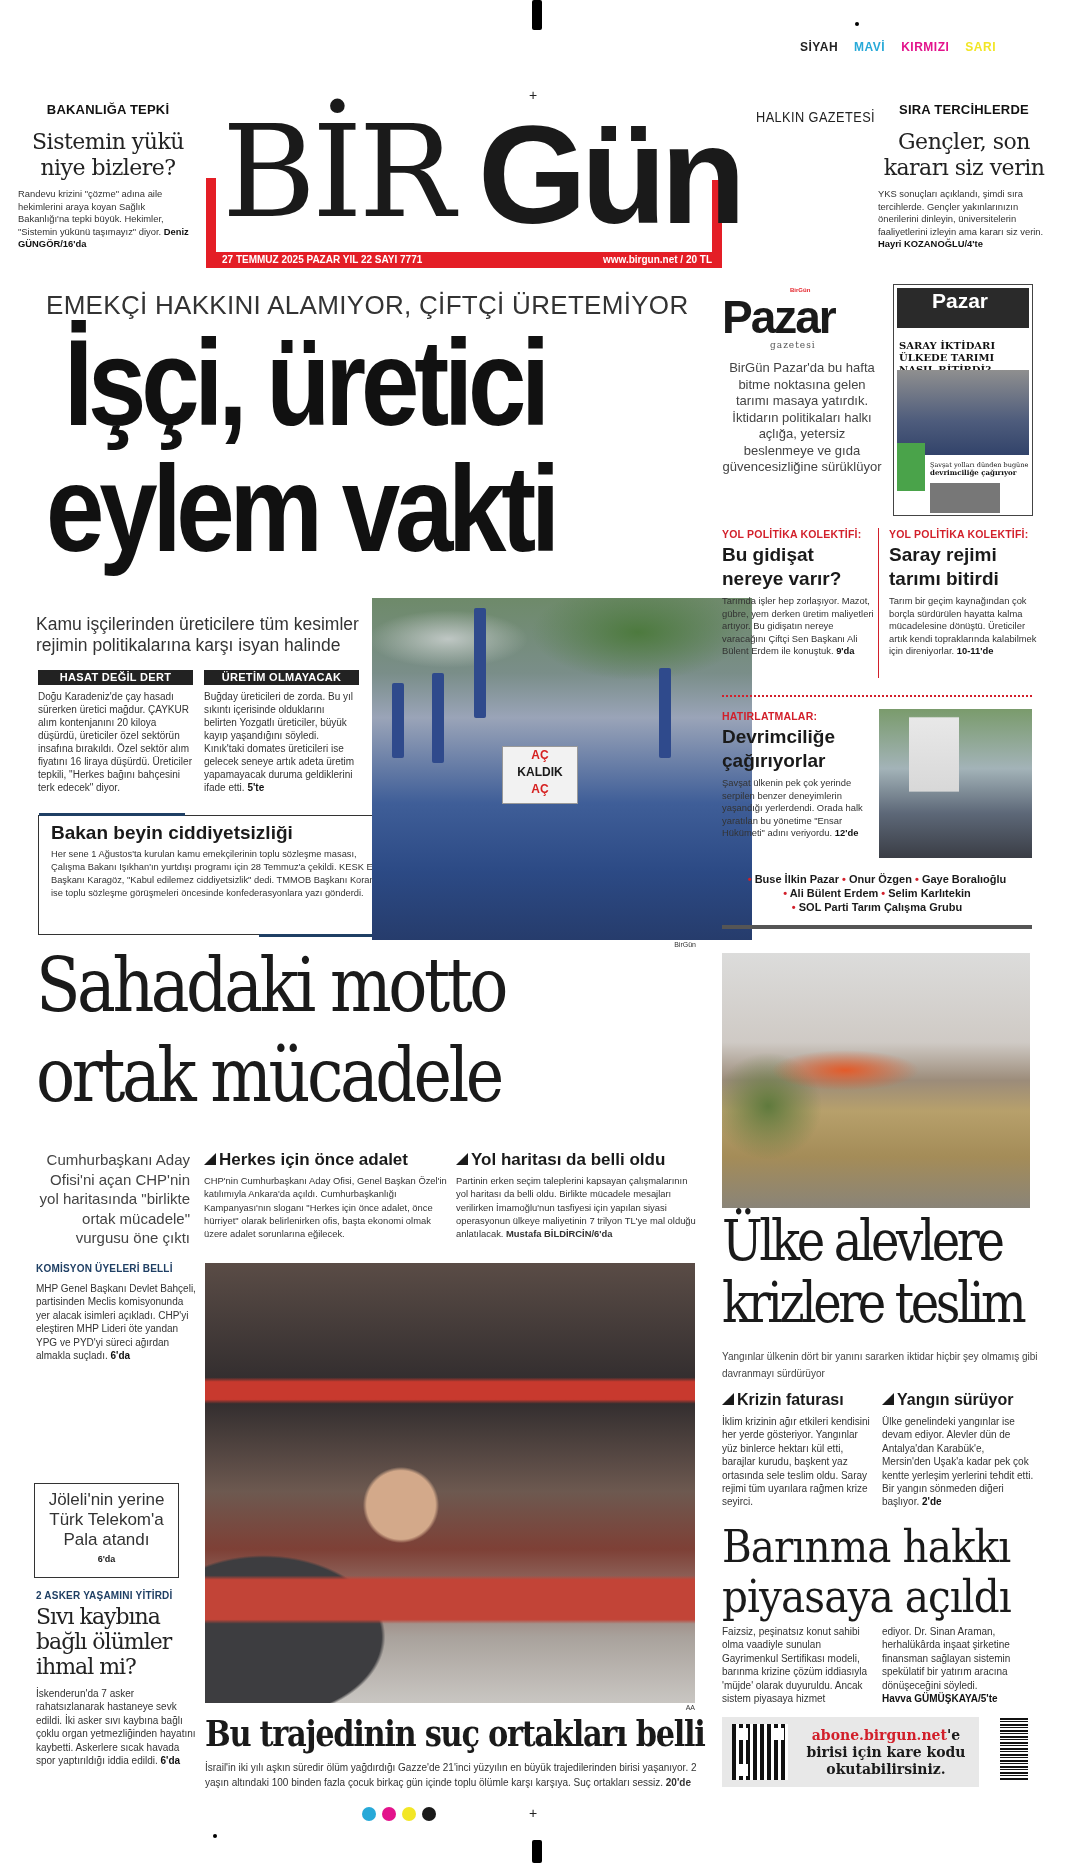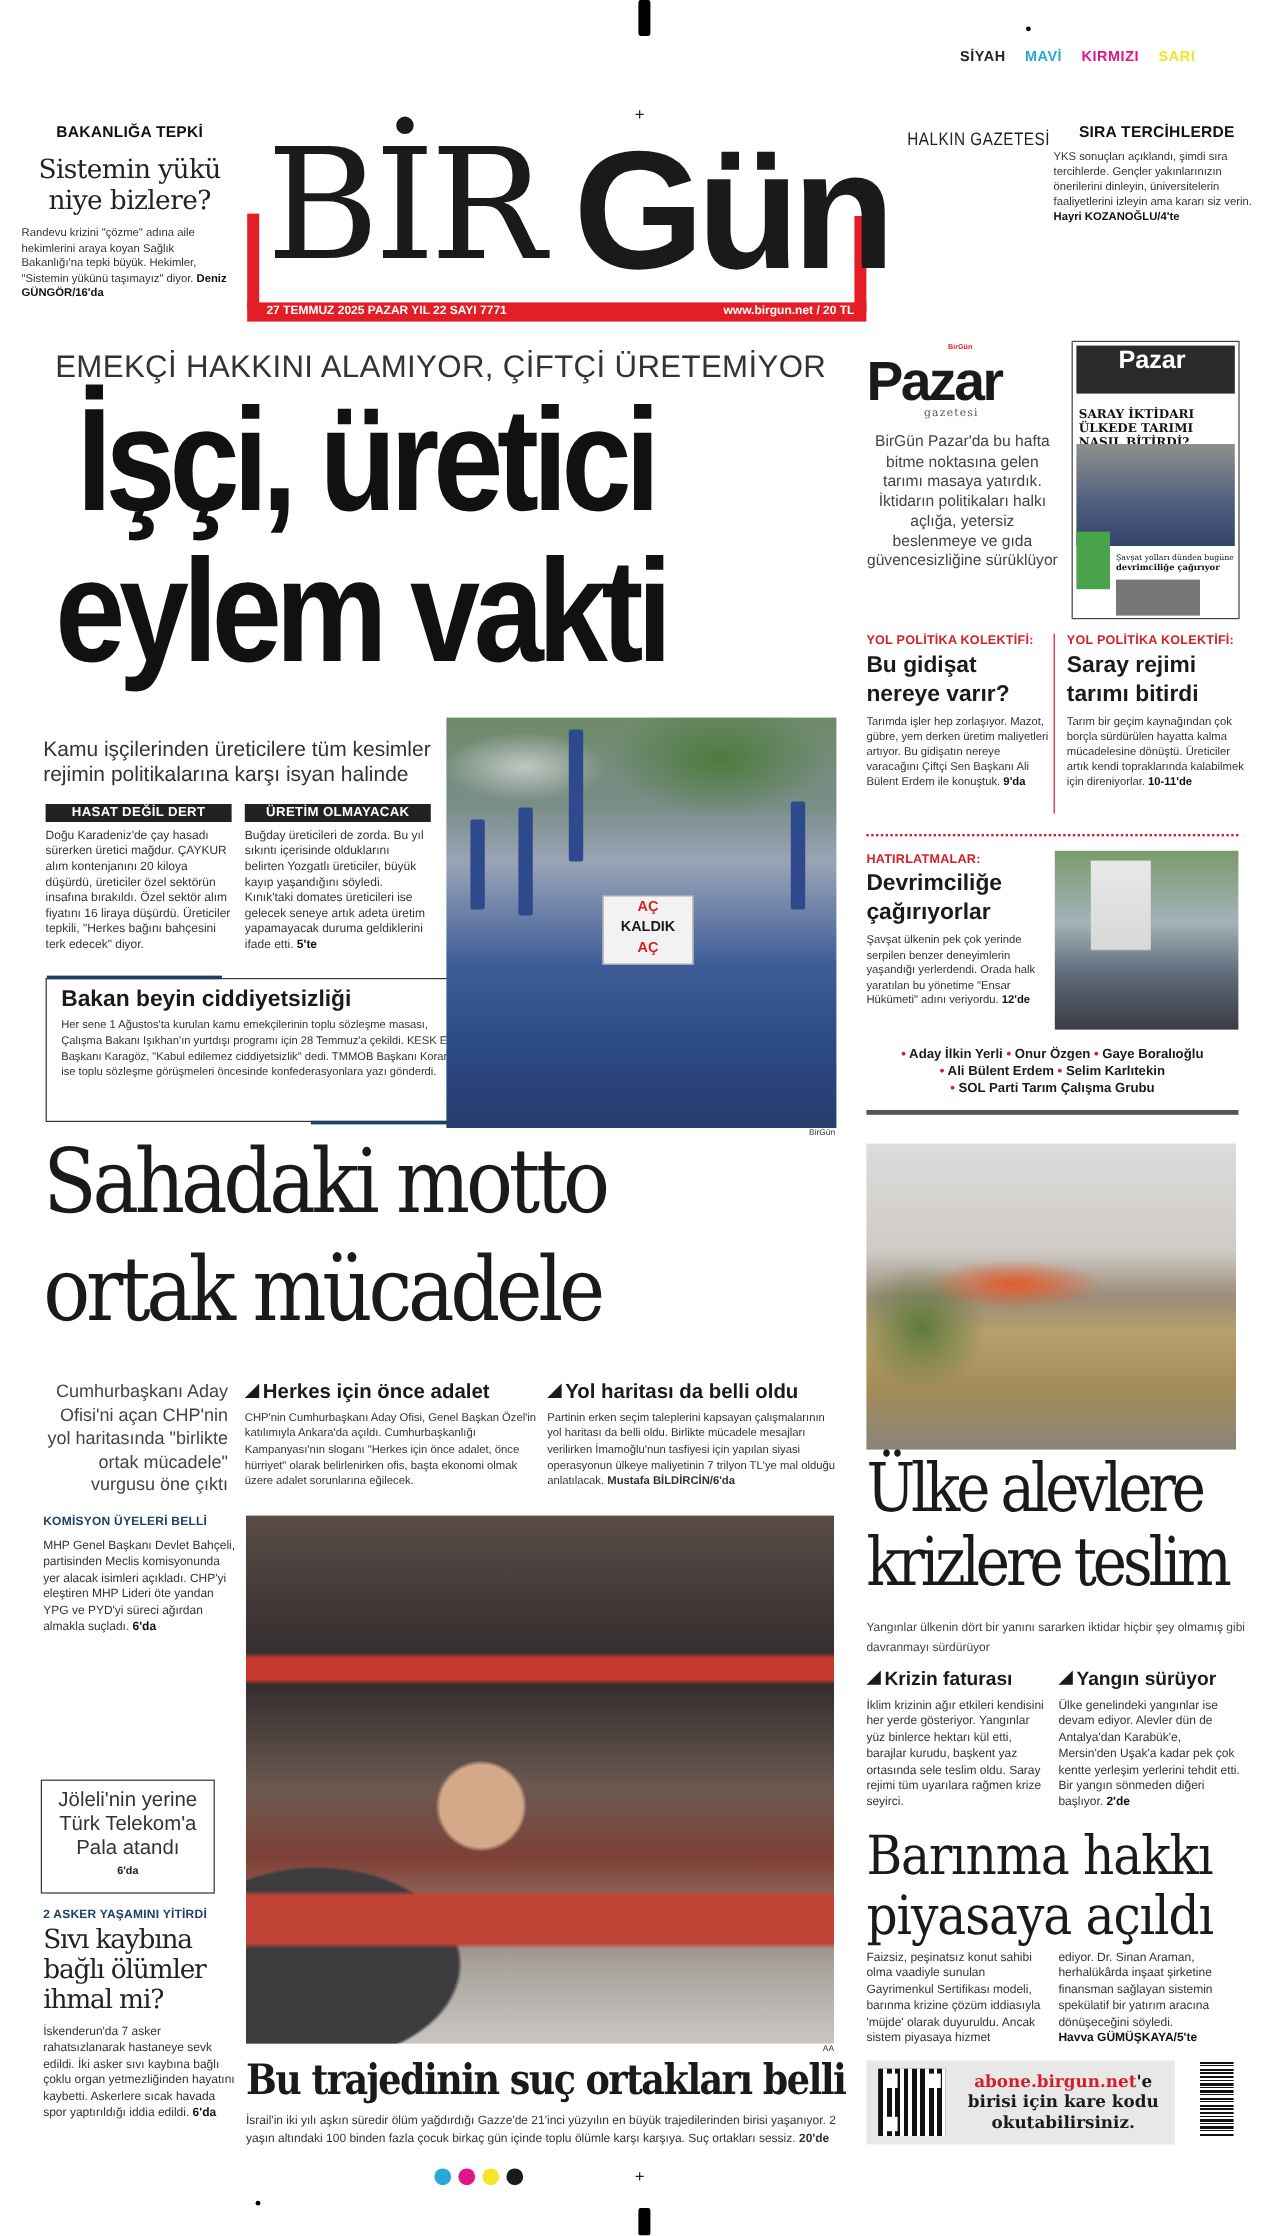--- a/index.html
+++ b/index.html
@@ -43,21 +43,21 @@
 
   .box-bakan { left: 38px; top: 815px; width: 368px; height: 120px; border: 1.5px solid #333; padding: 6px 12px; background: #fff; }
   .box-bakan .accent-top { position: absolute; left: 0; top: -3px; width: 146px; height: 3px; background: #1f3f64; }
   .box-bakan .accent-bot { position: absolute; right: 0; bottom: -3px; width: 146px; height: 3px; background: #1f3f64; }
   .box-bakan h3 { font-size: 19px; font-weight: bold; color: #1a1a1a; line-height: 22px; }
 
   
   .photo { overflow: hidden; }
   .photo-credit { font-size: 7px; color: #333; text-align: right; }
 
-  .photo-protest { left: 372px; top: 598px; width: 325px; height: 342px;
+  .photo-protest { left: 372px; top: 598px; width: 380px; height: 342px;
     background:
       radial-gradient(ellipse 40% 20% at 70% 10%, #4d7a3e 0%, transparent 70%),
       radial-gradient(ellipse 30% 12% at 20% 12%, #bfc7c4 0%, transparent 70%),
       linear-gradient(180deg, #6e8a6a 0%, #7a8e89 22%, #9aa4b8 35%, #3f5e98 60%, #2c4a85 80%, #263c6c 100%); }
   .sign { position: absolute; left: 130px; top: 148px; width: 76px; height: 58px; background: #f2f2f2; border: 1px solid #999; text-align: center; font-weight: bold; font-size: 12px; line-height: 17px; }
   .sign .red { color: #d62020; }
   .banner { position: absolute; width: 12px; background: #2f4a8c; border-radius: 2px; }
 
   .photo-gaza { left: 205px; top: 1263px; width: 490px; height: 440px;
     background:
@@ -170,20 +170,21 @@
 <div class="abs mast-red-right"></div>
 <div class="abs mast-red-bar"></div>
 <div class="abs mast-bir">BİR</div>
 <div class="abs mast-gun">Gün</div>
 <div class="abs mast-tag">HALKIN GAZETESİ</div>
 <div class="abs mast-date">27 TEMMUZ 2025 PAZAR YIL 22 SAYI 7771</div>
 <div class="abs mast-web">www.birgun.net / 20 TL</div>
 
 <div class="abs" style="left:878px;top:102px;width:172px;">
   <div class="kicker-dark">SIRA TERCİHLERDE</div>
+  <div class="teaser-title" style="margin-top:12px;">Gençler, son kararı siz verin</div>
   <div class="small-body" style="margin-top:7px;">
     <span>YKS sonuçları açıklandı, şimdi sıra tercihlerde. Gençler yakınlarınızın önerilerini dinleyin, üniversitelerin faaliyetlerini izleyin ama kararı siz verin.</span>
     <b>Hayri KOZANOĞLU/4'te</b>
   </div>
 </div>
 
 <div class="abs supra">EMEKÇİ HAKKINI ALAMIYOR, ÇİFTÇİ ÜRETEMİYOR</div>
 <div class="abs huge huge1">İşçi, üretici</div>
 <div class="abs huge huge2">eylem vakti</div>
 
@@ -262,21 +263,21 @@
   <div class="red-kicker">HATIRLATMALAR:</div>
   <div class="col-title" style="margin-top:3px;">Devrimciliğe çağırıyorlar</div>
   <div class="small-body" style="margin-top:4px;">
     <span>Şavşat ülkenin pek çok yerinde serpilen benzer deneyimlerin yaşandığı yerlerdendi. Orada halk yaratılan bu yönetime "Ensar Hükümeti" adını veriyordu.</span>
     <b>12'de</b>
   </div>
 </div>
 <div class="abs photo photo-devrim"></div>
 
 <div class="abs names">
-  <div><span class="bullet">• </span><span>Aday İlkin Yerli</span><span class="bullet"> • </span><span>Onur Özgen</span><span class="bullet"> • </span><span>Gaye Boralıoğlu</span></div>
+  <div><span class="bullet">• </span><span>Buse İlkin Pazar</span><span class="bullet"> • </span><span>Onur Özgen</span><span class="bullet"> • </span><span>Gaye Boralıoğlu</span></div>
   <div><span class="bullet">• </span><span>Ali Bülent Erdem</span><span class="bullet"> • </span><span>Selim Karlıtekin</span></div>
   <div><span class="bullet">• </span><span>SOL Parti Tarım Çalışma Grubu</span></div>
 </div>
 <div class="abs grayrule" style="left:722px;top:925px;width:310px;"></div>
 
 <div class="abs big-serif sahadaki">
   <div>Sahadaki motto</div>
   <div>ortak mücadele</div>
 </div>
 

